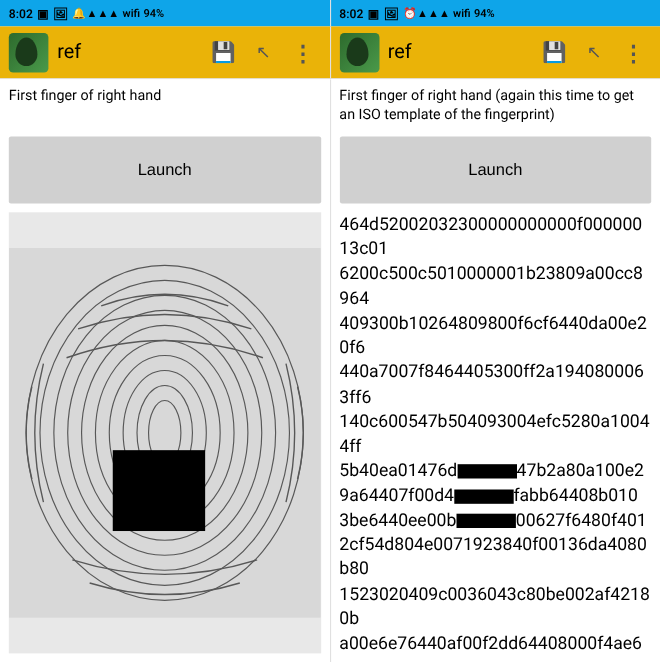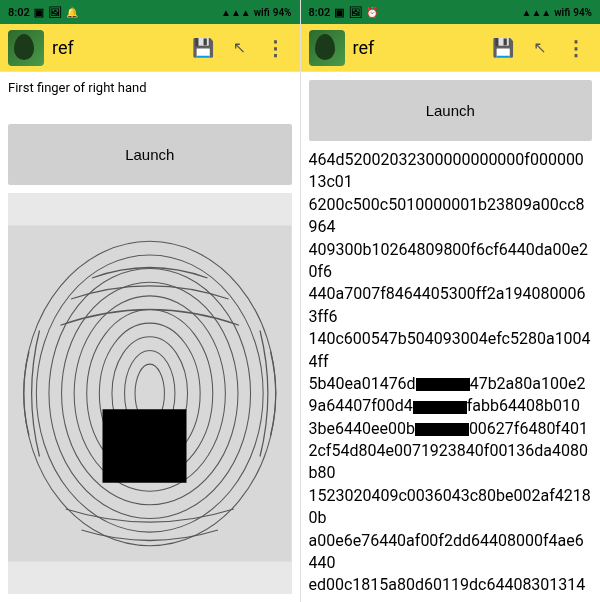--- a/index.html
+++ b/index.html
@@ -14,44 +14,43 @@
     }
 
     
     .status-bars {
       display: flex;
       width: 100%;
       height: 24px;
     }
     .status-bar {
       flex: 1;
-      background: #15803d;
-      display: flex;
-      align-items: center;
-      justify-content: space-between;
+      background: #0ea5e9;
+      display: flex;
+      align-items: center;
       padding: 0 8px;
       font-size: 11px;
       font-weight: 600;
     }
     .status-bar + .status-bar {
       border-left: 1px solid #e0e0e0;
     }
     .status-left { display: flex; align-items: center; gap: 4px; }
     .status-right { display: flex; align-items: center; gap: 3px; font-size: 10px; }
 
     
     .toolbars {
       display: flex;
       width: 100%;
       height: 48px;
       border-bottom: 1px solid #e0e0e0;
     }
     .toolbar {
       flex: 1;
-      background: #fde047;
+      background: #eab308;
       display: flex;
       align-items: center;
       padding: 0 8px;
       gap: 8px;
     }
     .toolbar + .toolbar {
       border-left: 1px solid #e0e0e0;
     }
     .app-icon {
       width: 36px;
@@ -261,18 +260,19 @@
           <path d="M 250 120 Q 260 160 250 200" stroke-width="1.2"></path>
           <path d="M 240 100 Q 255 160 240 220" stroke-width="1.2"></path>
         </g>
 
         <rect x="90" y="175" width="80" height="70" fill="#000"></rect>
       </svg>
     </div>
   </div>
 
   <div class="panel">
+    <div class="panel-title">First finger of right hand (again this time to get an ISO template of the fingerprint)</div>
     <button class="launch-btn">Launch</button>
     <div class="hex-data">
       <span id="hex-display">464d52002032300000000000f00000013c01<br>6200c500c5010000001b23809a00cc8964<br>409300b10264809800f6cf6440da00e20f6<br>440a7007f84644053​00ff2a1940800063ff6<br>140c600547b504093004efc5280a10044ff<br>5b40ea01476d<span style="display:inline-block;background:#000;width:54px;height:13px;vertical-align:middle;"></span>47b2a80a100e2<br>9a64407f00d4<span style="display:inline-block;background:#000;width:54px;height:13px;vertical-align:middle;"></span>fabb64408b010<br>3be6440ee00b<span style="display:inline-block;background:#000;width:54px;height:13px;vertical-align:middle;"></span>00627f6480f401<br>2cf54d804e0071923840f00136da4080b80<br>1523020409c0036043c80be002af42180b<br>a00e6e76440af00f2dd64408000f4ae6440<br>ed00c1815a80d60119dc64408301314741<br>4071013dc317405a0135cc0c40cd014ccb<br>3b806801464e1380b2003283200000</span>
     </div>
   </div>
 </div>
 
 </body></html>

